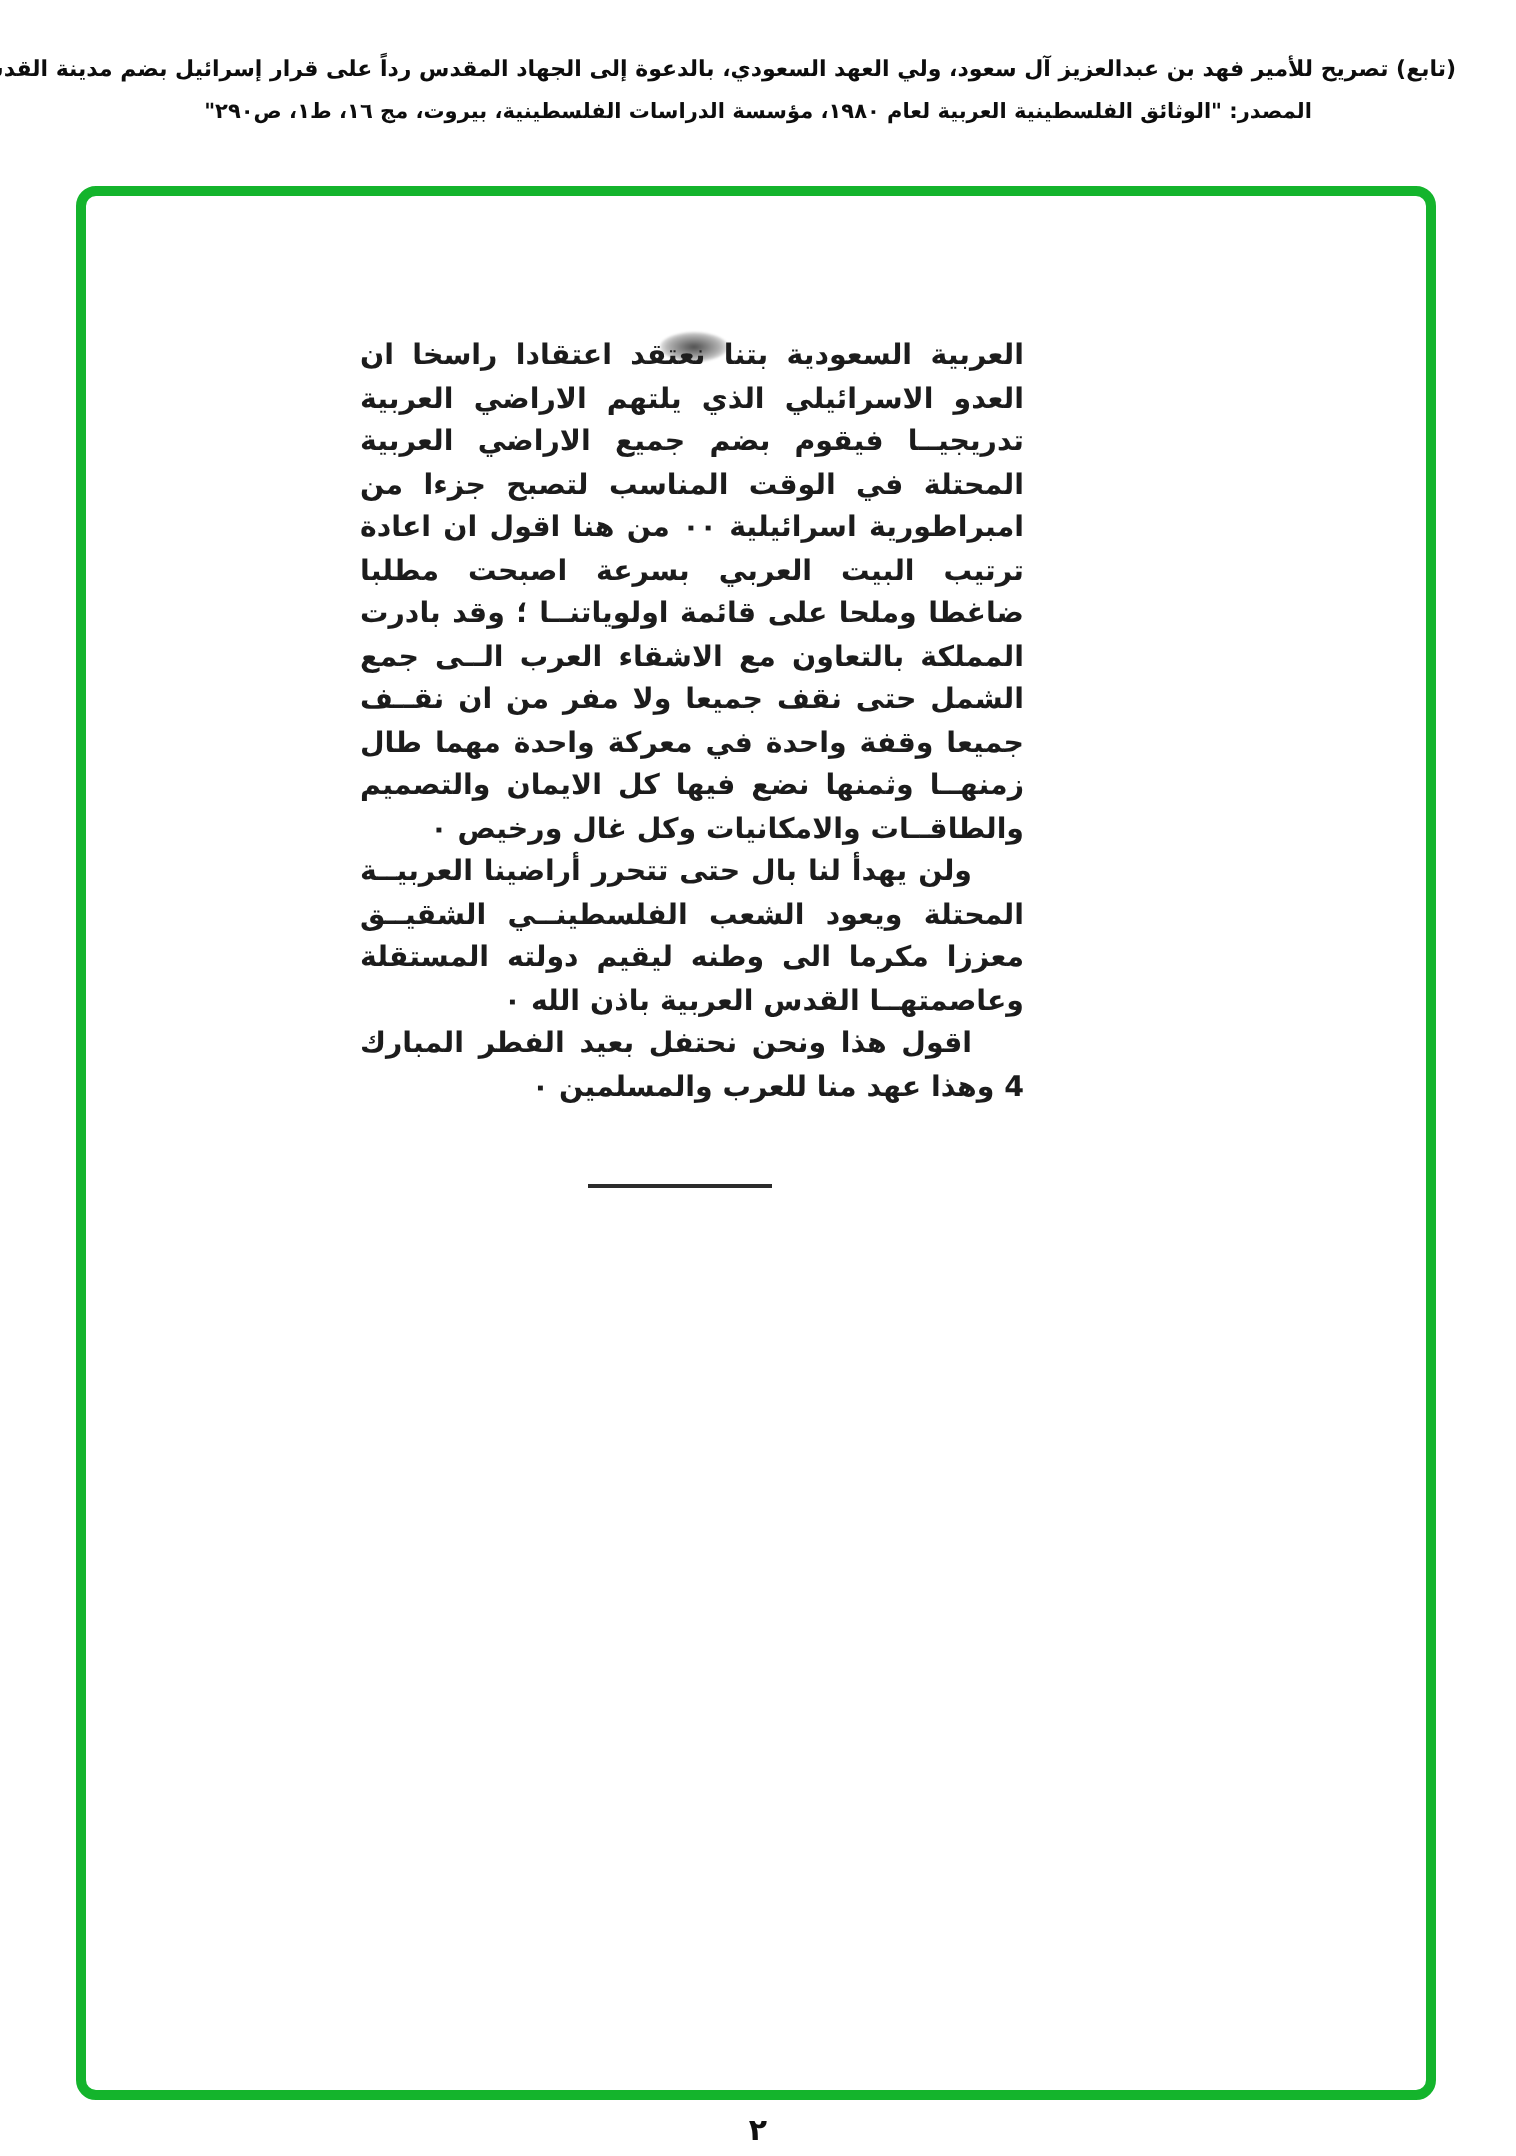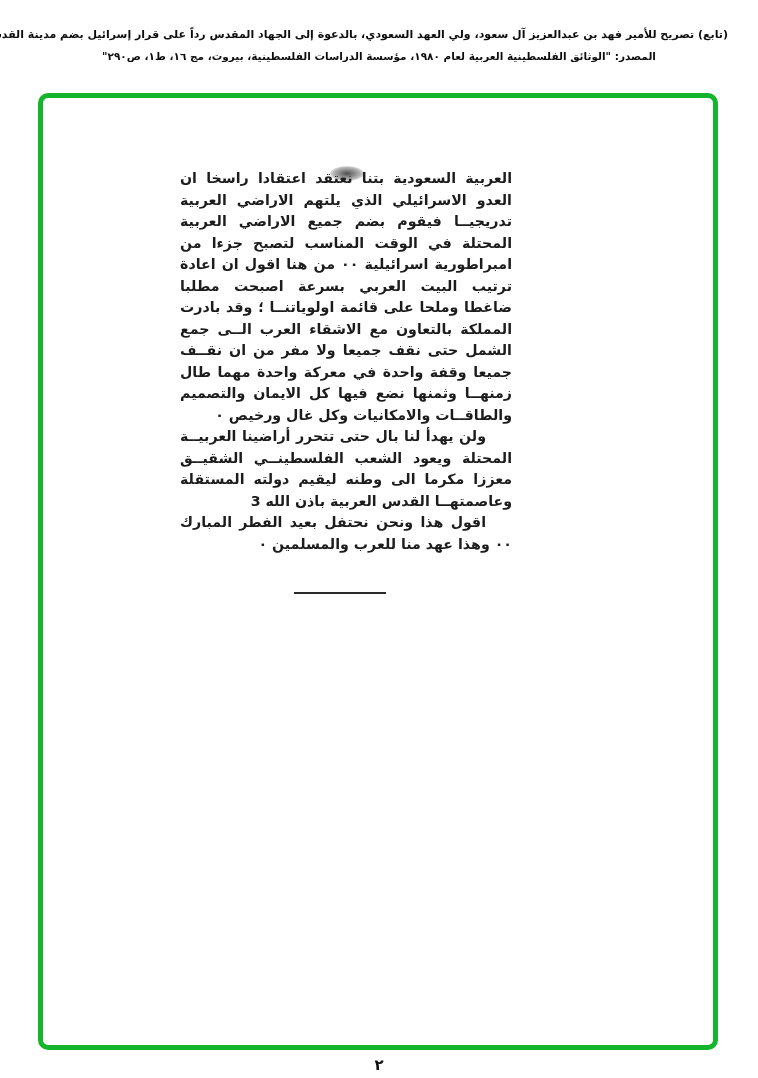--- a/index.html
+++ b/index.html
@@ -109,22 +109,22 @@
 
   <div class="header">
     <div class="header-line1">(تابع)  تصريح للأمير فهد بن عبدالعزيز آل سعود، ولي العهد السعودي، بالدعوة إلى الجهاد المقدس رداً على قرار إسرائيل بضم مدينة القدس</div>
     <div class="header-line2">المصدر: "الوثائق الفلسطينية العربية لعام ١٩٨٠،  مؤسسة الدراسات الفلسطينية، بيروت، مج ١٦، ط١، ص٢٩٠"</div>
   </div>
 
   <div class="border-box" style="border-color: rgb(20, 180, 44);"></div>
 
   <div class="text-block" dir="rtl">
     <p>العربية السعودية بتنا نعتقد اعتقادا راسخا ان العدو الاسرائيلي الذي يلتهم الاراضي العربية تدريجيــا فيقوم بضم جميع الاراضي العربية المحتلة في الوقت المناسب لتصبح جزءا من امبراطورية اسرائيلية ٠٠ من هنا اقول ان اعادة ترتيب البيت العربي بسرعة اصبحت مطلبا ضاغطا وملحا على قائمة اولوياتنــا ؛ وقد بادرت المملكة بالتعاون مع الاشقاء العرب الــى جمع الشمل حتى نقف جميعا ولا مفر من ان نقــف جميعا وقفة واحدة في معركة واحدة مهما طال زمنهــا وثمنها نضع فيها كل الايمان والتصميم والطاقــات والامكانيات وكل غال ورخيص ٠</p>
-    <p class="indent">ولن يهدأ لنا بال حتى تتحرر أراضينا العربيــة المحتلة ويعود الشعب الفلسطينــي الشقيــق معززا مكرما الى وطنه ليقيم دولته المستقلة وعاصمتهــا القدس العربية باذن الله 3</p>
-    <p class="indent">اقول هذا ونحن نحتفل بعيد الفطر المبارك ٠٠ وهذا عهد منا للعرب والمسلمين ٠</p>
+    <p class="indent">ولن يهدأ لنا بال حتى تتحرر أراضينا العربيــة المحتلة ويعود الشعب الفلسطينــي الشقيــق معززا مكرما الى وطنه ليقيم دولته المستقلة وعاصمتهــا القدس العربية باذن الله ٠</p>
+    <p class="indent">اقول هذا ونحن نحتفل بعيد الفطر المبارك 4 وهذا عهد منا للعرب والمسلمين ٠</p>
   </div>
 
   <div class="smudge"></div>
 
   <div class="divider"></div>
 
   <div class="page-number">٢</div>
 
 </div>
 

